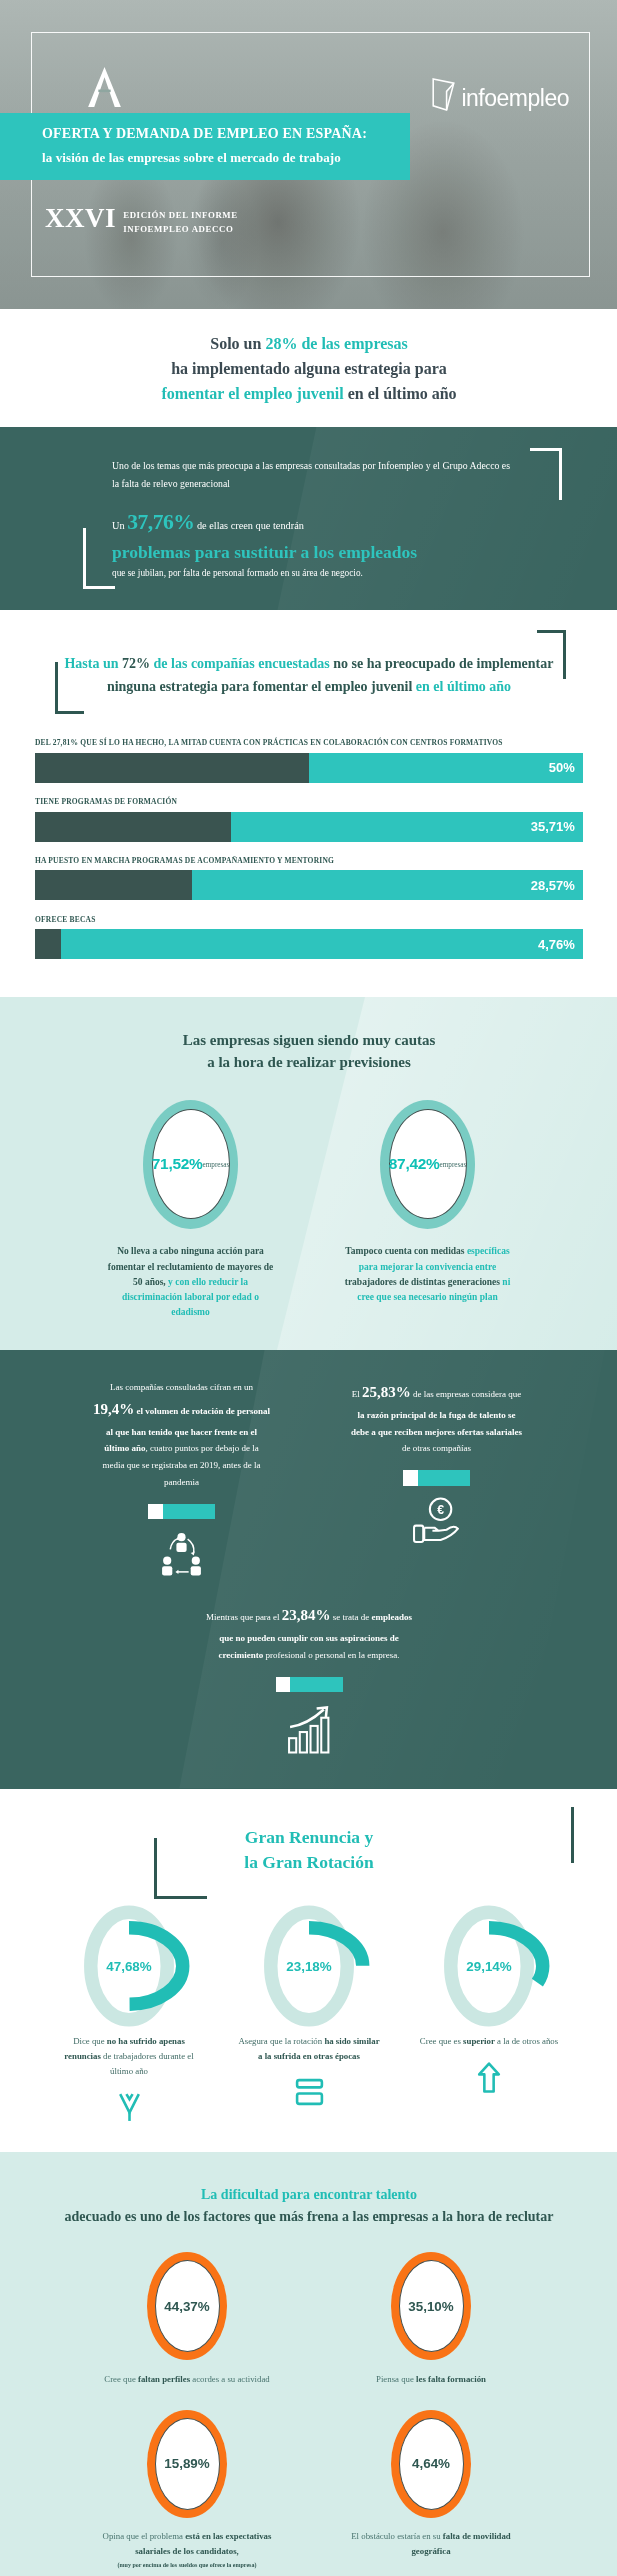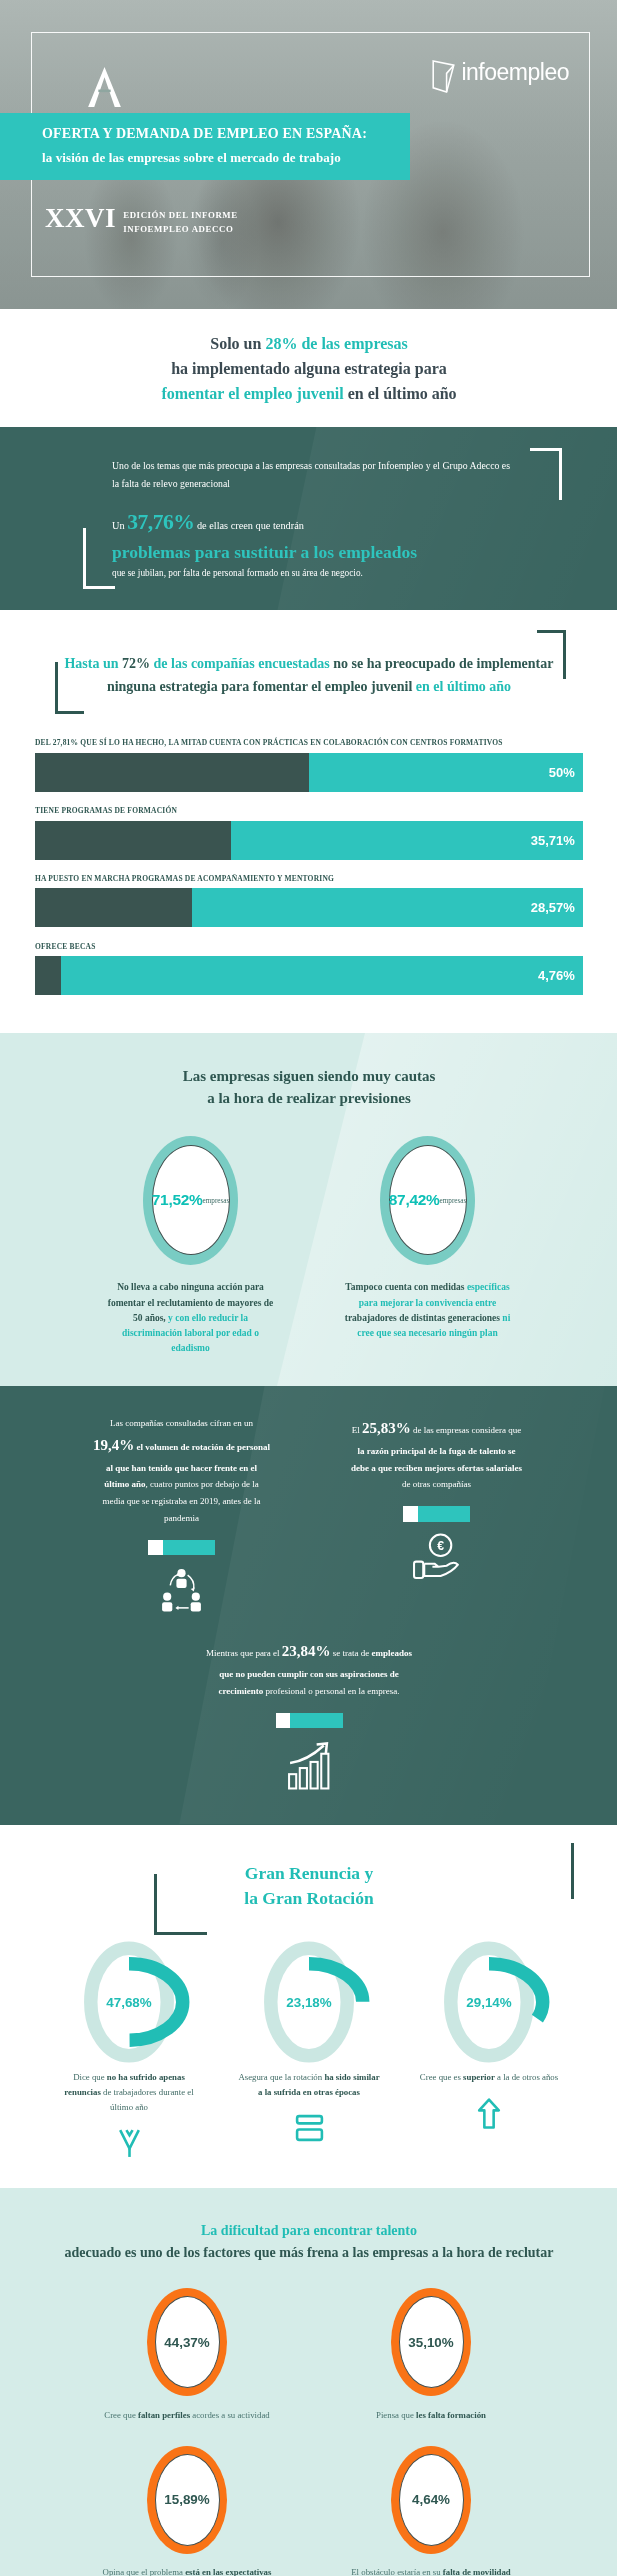--- a/index.html
+++ b/index.html
@@ -41,22 +41,22 @@
     position: absolute; left: 45px; top: 66px; width: 118px;
     text-align: center; color: #fff;
   }
   .adecco-a { display: block; margin: 0 auto 5.2px; }
   .adecco-rule { width: 118px; height: 1.5px; background: #fff; margin: 0 auto 6.2px; }
   .adecco-name {
     font-family: "Liberation Sans", sans-serif;
     font-weight: bold; font-size: 9.8px; letter-spacing: 0.8px; color: #fff;
   }
   .logo-info {
-    position: absolute; right: 49px; top: 59px;
-    display: flex; align-items: flex-start; gap: 5.2px; color: #fff;
+    position: absolute; right: 49px; top: 77px;
+    display: flex; align-items: flex-end; gap: 5.2px; color: #fff;
   }
   .info-name {
     font-family: "Liberation Sans", sans-serif;
     font-size: 23px; letter-spacing: -0.5px; color: #fff;
   }
   .edition {
     position: absolute; left: 45px; top: 206px; display: flex; align-items: flex-start; gap: 7.2px;
   }
   .edition-num {
     font-family: "Liberation Serif", serif;
@@ -135,21 +135,21 @@
 
   
   .bars { background:#fff; padding: 15.5px 35px 25px; }
   .bar-block { margin-bottom: 13.4px; }
   .bar-label {
     font-family:Liberation Serif, serif; font-weight:bold;
     font-size: 7.5px; letter-spacing: 0.2px; color:#2f5751;
     text-transform: uppercase; line-height:1.5; margin-bottom: 4.1px;
   }
   .bar-track {
-    height: 39px; width: 100%; display:flex; background:#2ec4bd;
+    height: 30px; width: 100%; display:flex; background:#2ec4bd;
   }
   .bar-fill { background:#3a5450; height:100%; }
   .bar-val {
     flex:1; display:flex; align-items:center; justify-content:flex-end;
     padding-right: 8.2px; color:#fff; font-family:"Liberation Sans", sans-serif;
     font-weight:bold; font-size: 13px;
   }
 
   
   .sec-mint { background:#d5ece8; position:relative; overflow:hidden; padding: 33px 0 30px; }

